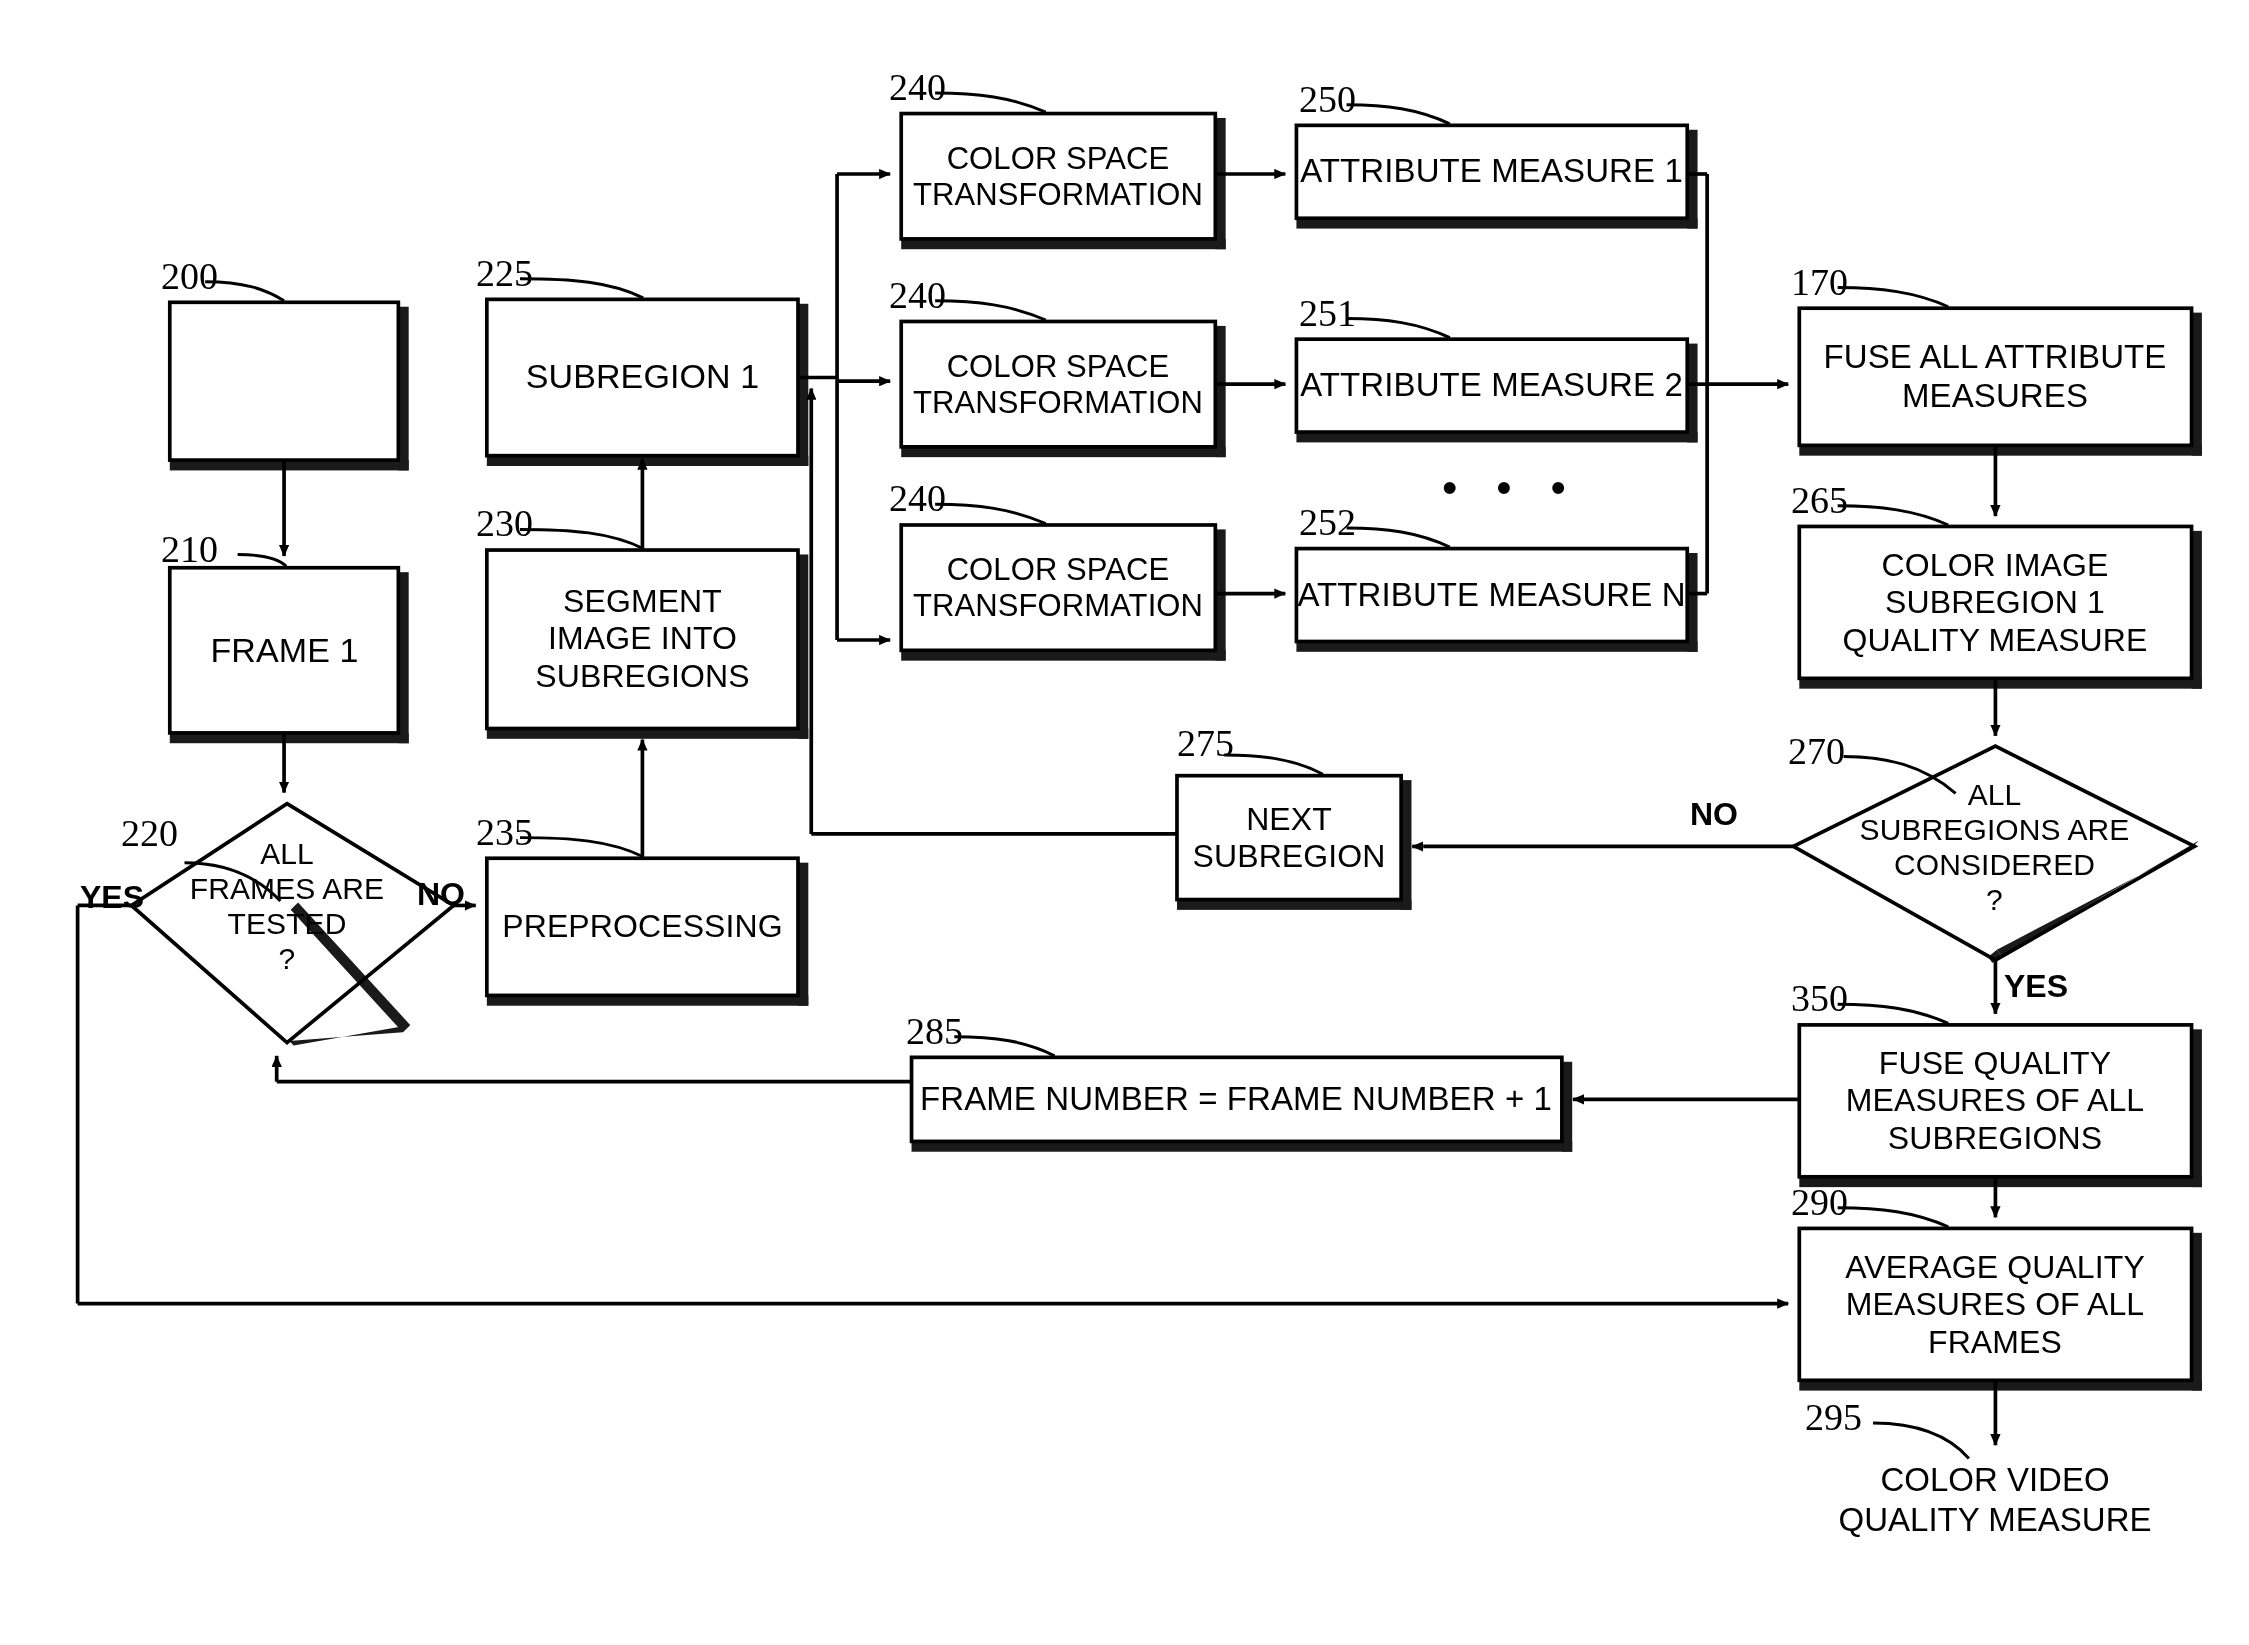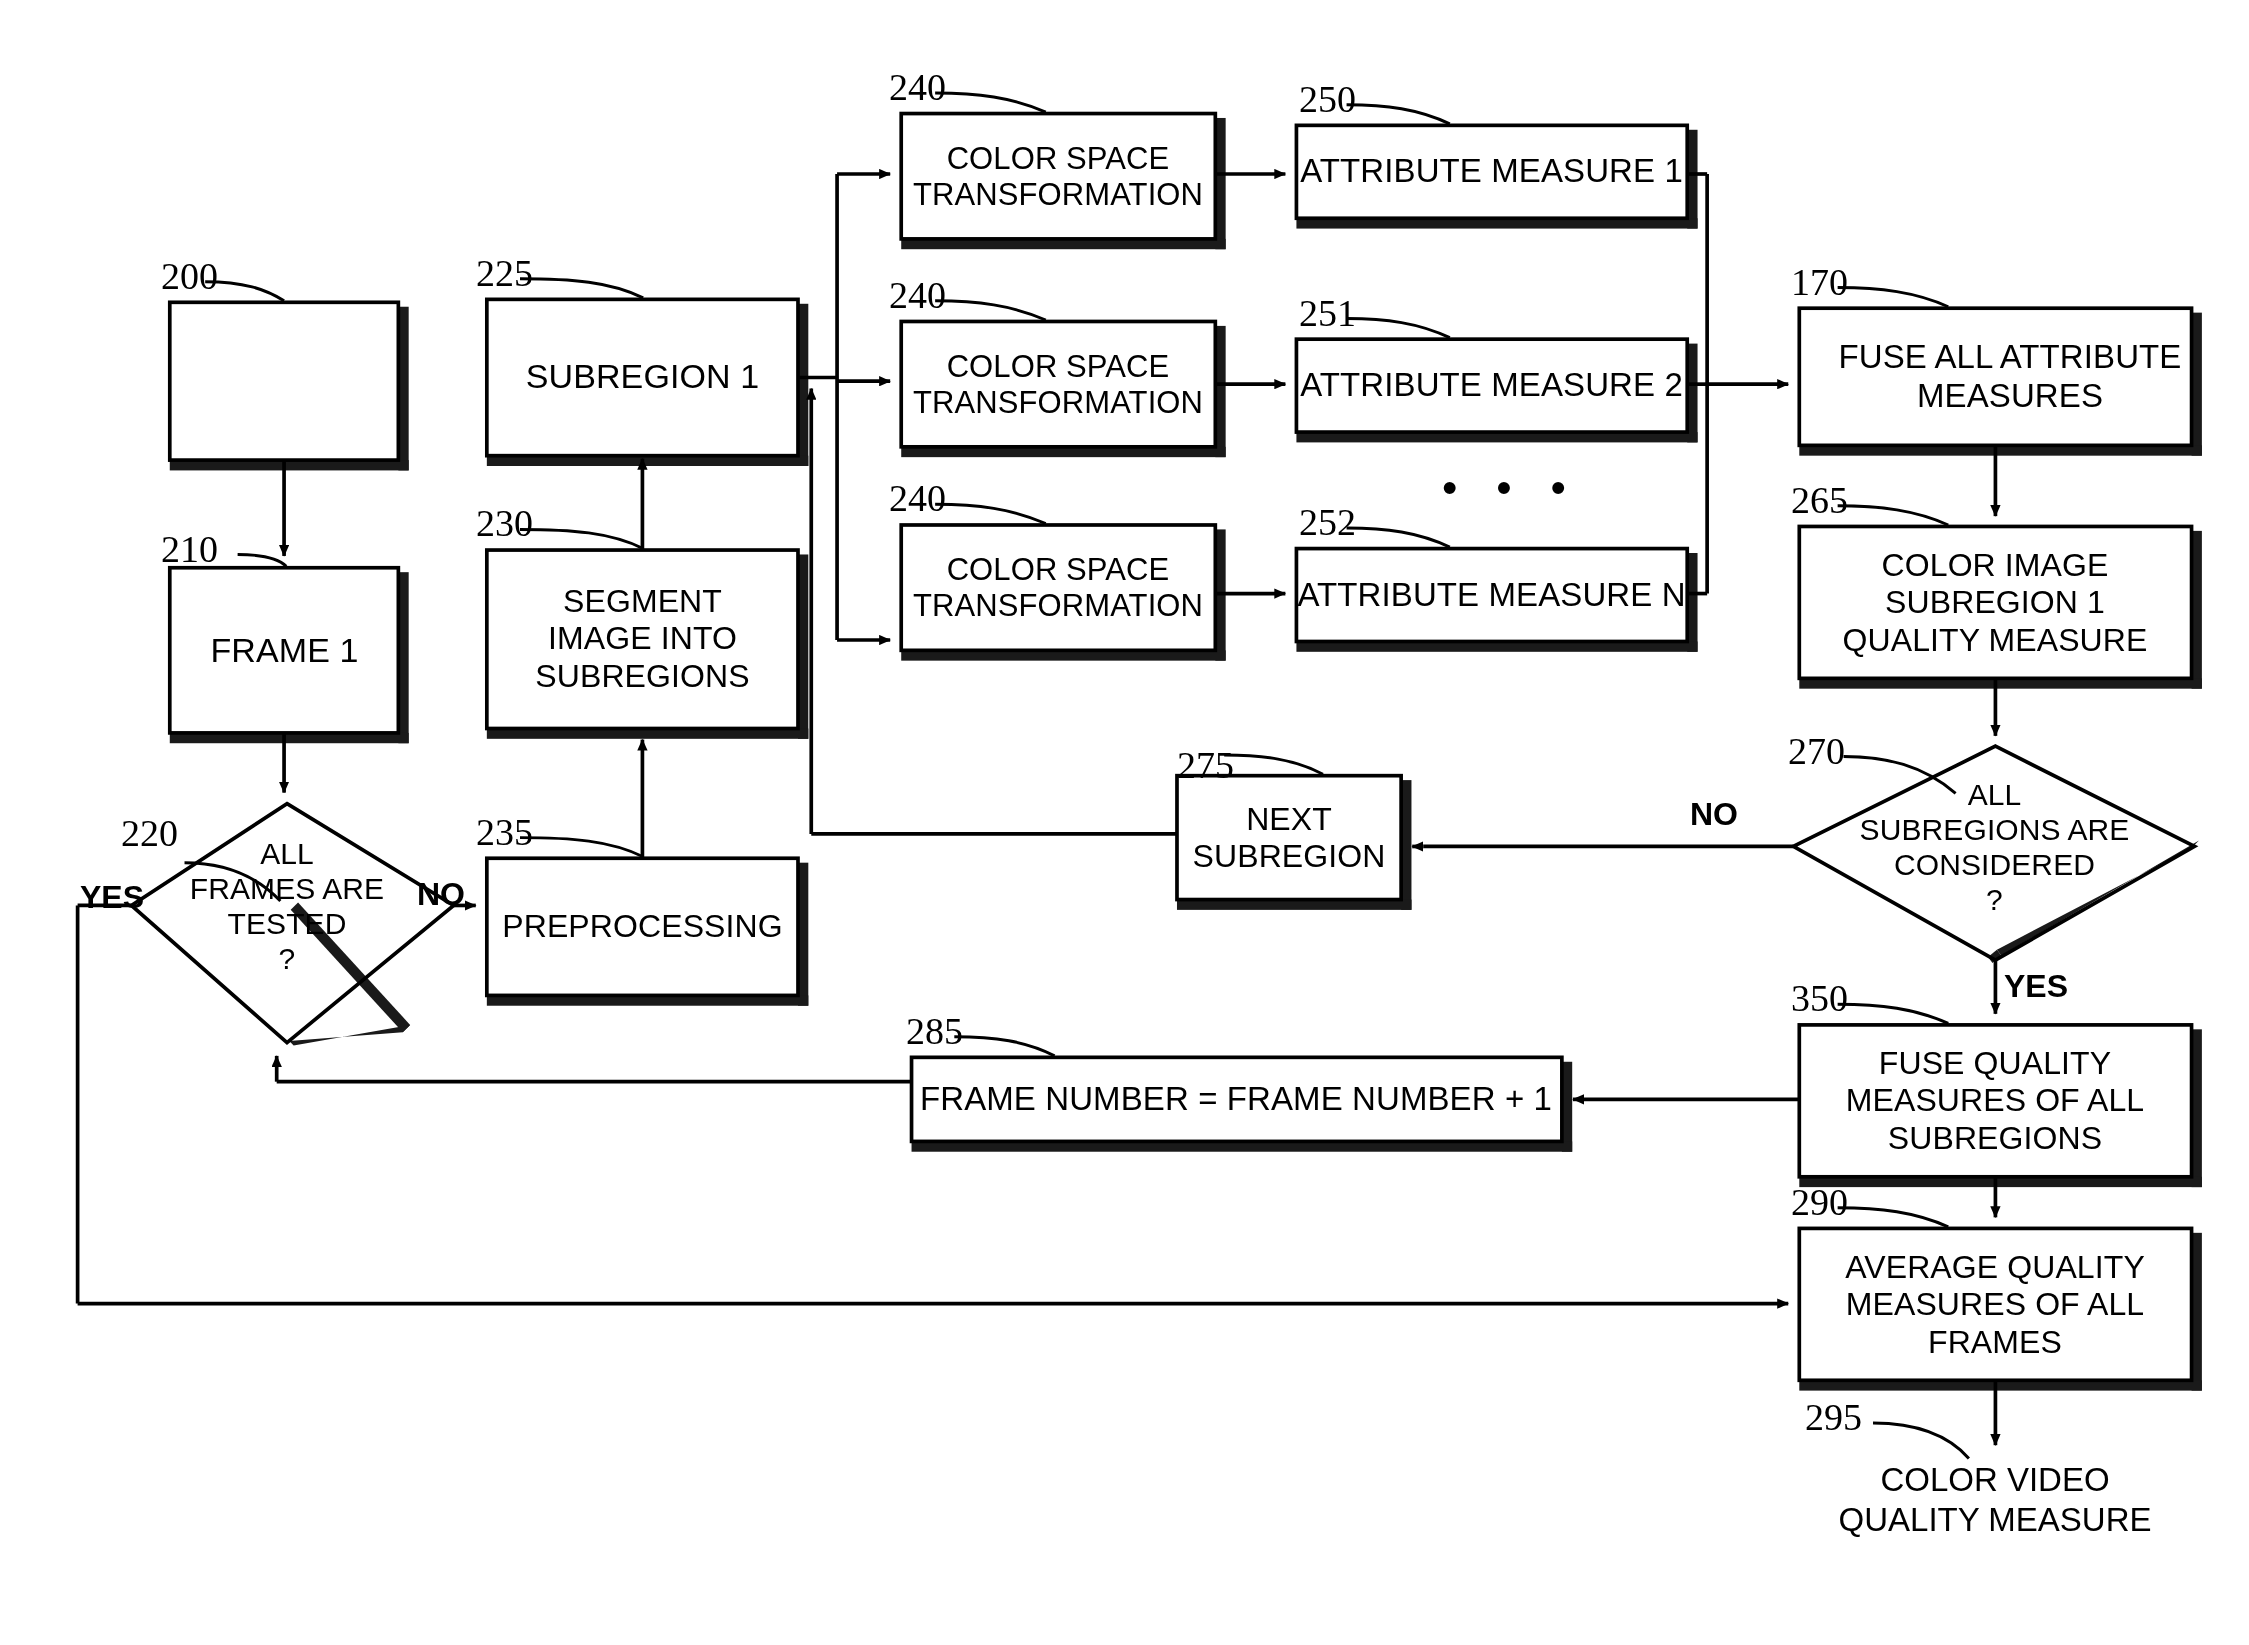--- a/index.html
+++ b/index.html
@@ -252,21 +252,21 @@
   <div class="boxtext" style="left:487px;top:858px;width:311px;height:137px;font-size:32px;">PREPROCESSING</div>
   <div class="boxtext" style="left:901px;top:114px;width:314px;height:125px;font-size:31px;">COLOR SPACE
 TRANSFORMATION</div>
   <div class="boxtext" style="left:901px;top:322px;width:314px;height:125px;font-size:31px;">COLOR SPACE
 TRANSFORMATION</div>
   <div class="boxtext" style="left:901px;top:525px;width:314px;height:125px;font-size:31px;">COLOR SPACE
 TRANSFORMATION</div>
   <div class="boxtext" style="left:1296px;top:125px;width:391px;height:93px;font-size:33px;">ATTRIBUTE MEASURE 1</div>
   <div class="boxtext" style="left:1296px;top:339px;width:391px;height:93px;font-size:33px;">ATTRIBUTE MEASURE 2</div>
   <div class="boxtext" style="left:1296px;top:549px;width:391px;height:93px;font-size:33px;">ATTRIBUTE MEASURE N</div>
-  <div class="boxtext" style="left:1799px;top:308px;width:392px;height:137px;font-size:33px;padding-left:15px;">FUSE ALL ATTRIBUTE
+  <div class="boxtext" style="left:1799px;top:308px;width:392px;height:137px;font-size:33px;">FUSE ALL ATTRIBUTE
 MEASURES</div>
   <div class="boxtext" style="left:1799px;top:527px;width:392px;height:152px;font-size:32px;">COLOR IMAGE
 SUBREGION 1
 QUALITY MEASURE</div>
   <div class="boxtext" style="left:1821px;top:767px;width:347px;height:162px;font-size:30px;">ALL
 SUBREGIONS ARE
 CONSIDERED
 ?</div>
   <div class="boxtext" style="left:1177px;top:776px;width:224px;height:124px;font-size:32px;">NEXT
 SUBREGION</div>
@@ -290,21 +290,21 @@
   <div class="reflabel" style="left:476px;top:810px;">235</div>
   <div class="reflabel" style="left:889px;top:65px;">240</div>
   <div class="reflabel" style="left:889px;top:273px;">240</div>
   <div class="reflabel" style="left:889px;top:476px;">240</div>
   <div class="reflabel" style="left:1299px;top:77px;">250</div>
   <div class="reflabel" style="left:1299px;top:291px;">251</div>
   <div class="reflabel" style="left:1299px;top:500px;">252</div>
   <div class="reflabel" style="left:1791px;top:260px;">170</div>
   <div class="reflabel" style="left:1791px;top:478px;">265</div>
   <div class="reflabel" style="left:1788px;top:729px;">270</div>
-  <div class="reflabel" style="left:1177px;top:743px;">275</div>
+  <div class="reflabel" style="left:1177px;top:721px;">275</div>
   <div class="reflabel" style="left:1791px;top:976px;">350</div>
   <div class="reflabel" style="left:906px;top:1009px;">285</div>
   <div class="reflabel" style="left:1791px;top:1180px;">290</div>
   <div class="reflabel" style="left:1805px;top:1395px;font-family:Liberation Serif, serif;">295</div>
 
   <div class="edgelabel" style="left:80px;top:879px;">YES</div>
   <div class="edgelabel" style="left:417px;top:876px;">NO</div>
   <div class="edgelabel" style="left:1690px;top:796px;">NO</div>
   <div class="edgelabel" style="left:2004px;top:968px;">YES</div>
 

